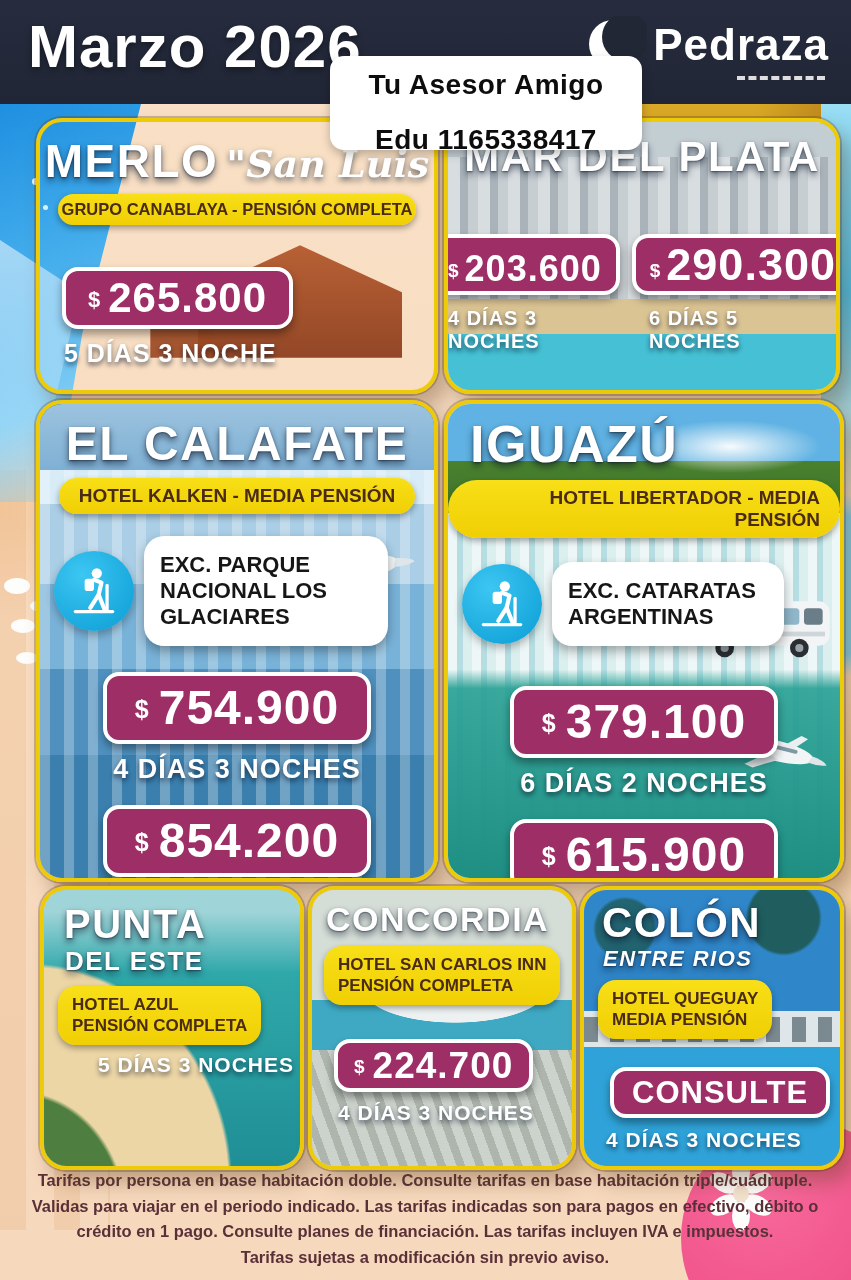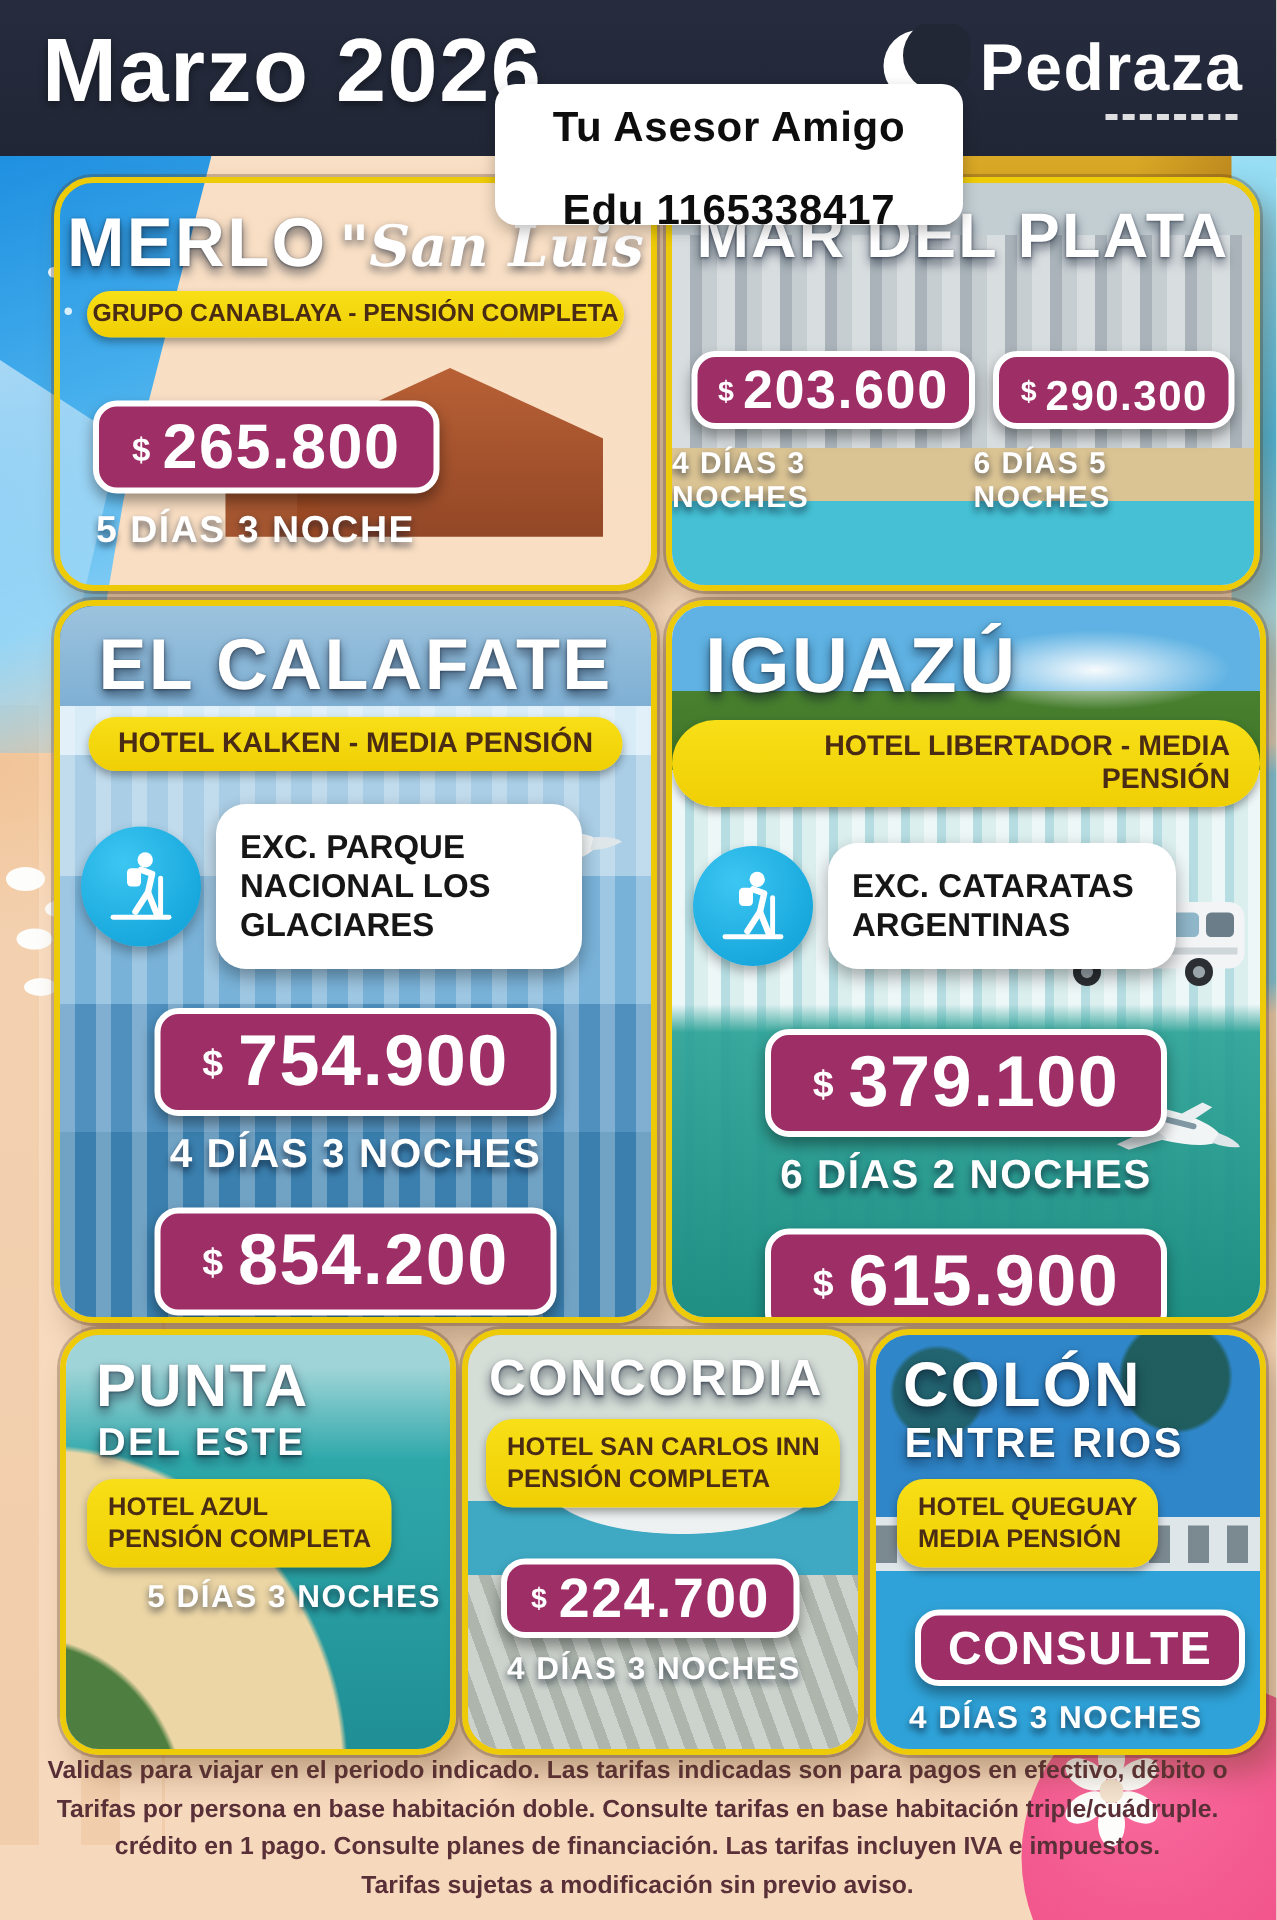--- a/index.html
+++ b/index.html
@@ -173,21 +173,21 @@
     <div class="photo ph-mdp"></div>
     <div class="inner">
       <div class="card-title" style="font-size:42px;margin-top:14px;">MAR DEL PLATA</div>
       <div style="display:flex;gap:12px;margin-top:56px;">
         <div class="price" style="padding:4px 14px;gap:6px;">
           <span class="cur" style="font-size:19px;padding-bottom:5px;">$</span>
           <span class="val" style="font-size:36px;">203.600</span>
         </div>
         <div class="price" style="padding:4px 14px;gap:6px;">
           <span class="cur" style="font-size:19px;padding-bottom:5px;">$</span>
-          <span class="val" style="font-size:28px;">290.300</span>
+          <span class="val" style="font-size:45px;">290.300</span>
         </div>
       </div>
       <div style="display:flex;gap:14px;margin-top:12px;">
         <div class="duration" style="font-size:20px;">4 DÍAS 3 NOCHES</div>
         <div class="duration" style="font-size:20px;">6 DÍAS 5 NOCHES</div>
       </div>
     </div>
   </div>
 
   <div class="card" style="left:36px;top:400px;width:394px;height:474px;">
@@ -312,32 +312,32 @@
       <div class="duration" style="margin:9px 0 0 26px;font-size:21px;">4 DÍAS 3 NOCHES</div>
     </div>
   </div>
 
   <div class="card" style="left:580px;top:886px;width:256px;height:276px;">
     <div class="photo ph-colon">
       <div class="win-strip"></div>
     </div>
     <div class="inner" style="align-items:flex-start;">
       <div class="card-title" style="font-size:42px;margin:12px 0 0 18px;">COLÓN</div>
-      <div class="card-title" style="font-size:28px;margin:4px 0 0 19px;">ENTRE RIOS</div>
+      <div class="card-title" style="font-size:22px;margin:4px 0 0 19px;font-style:italic;">ENTRE RIOS</div>
       <div class="pill pill-multi" style="margin:10px 0 0 14px;font-size:17px;padding:8px 14px;">
         <div>HOTEL QUEGUAY</div>
         <div>MEDIA PENSIÓN</div>
       </div>
       <div class="price" style="margin:28px 0 0 26px;padding:6px 18px;">
         <span class="val" style="font-size:31px;letter-spacing:1px;">CONSULTE</span>
       </div>
       <div class="duration" style="margin:10px 0 0 22px;font-size:21px;">4 DÍAS 3 NOCHES</div>
     </div>
   </div>
 
   <div class="footer">
+    <div>Tarifas por persona en base habitación doble. Consulte tarifas en base habitación triple/cuádruple.</div>
     <div>Validas para viajar en el periodo indicado. Las tarifas indicadas son para pagos en efectivo, débito o</div>
-    <div>Tarifas por persona en base habitación doble. Consulte tarifas en base habitación triple/cuádruple.</div>
     <div>crédito en 1 pago. Consulte planes de financiación. Las tarifas incluyen IVA e impuestos.</div>
     <div>Tarifas sujetas a modificación sin previo aviso.</div>
   </div>
 
 </div>
 
 </body></html>

